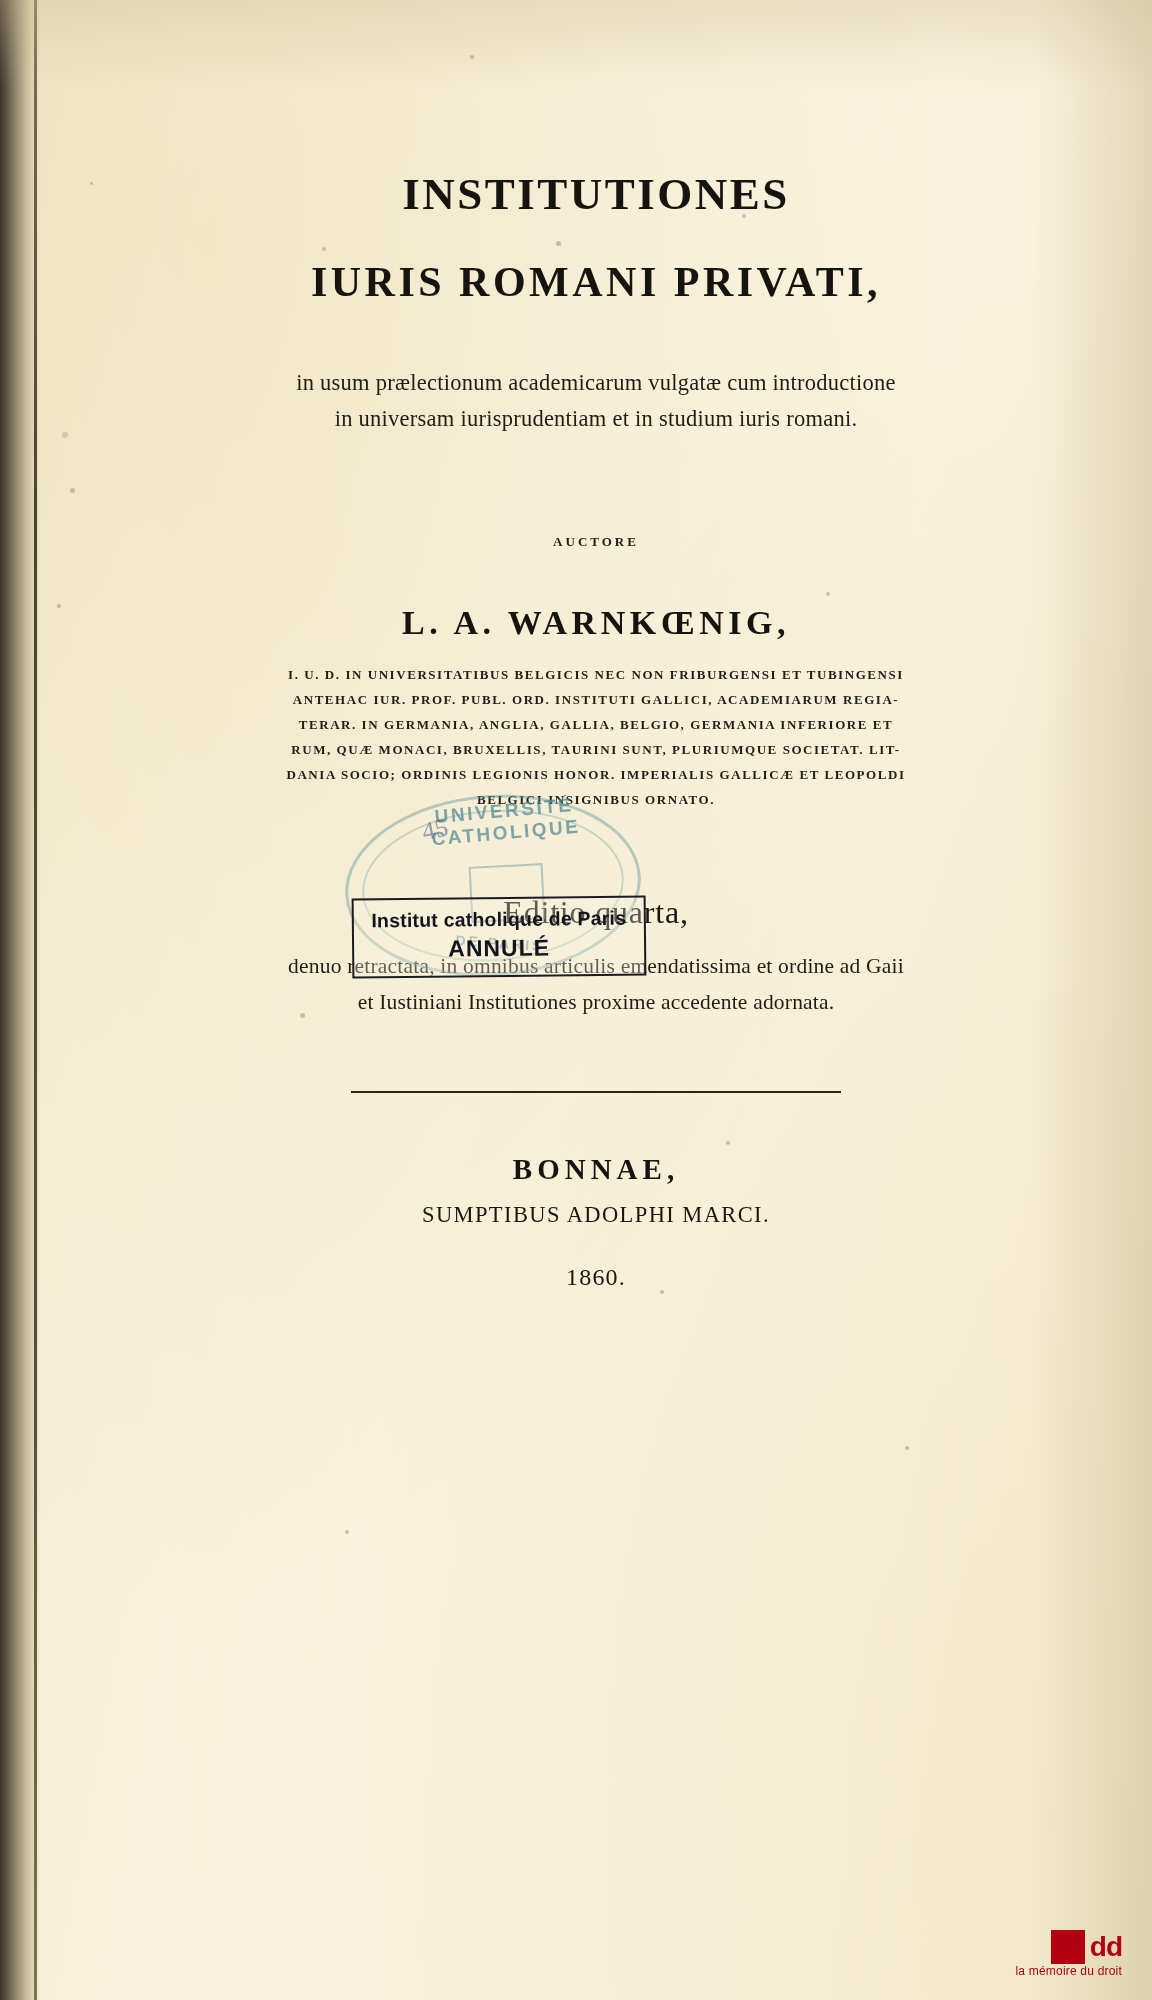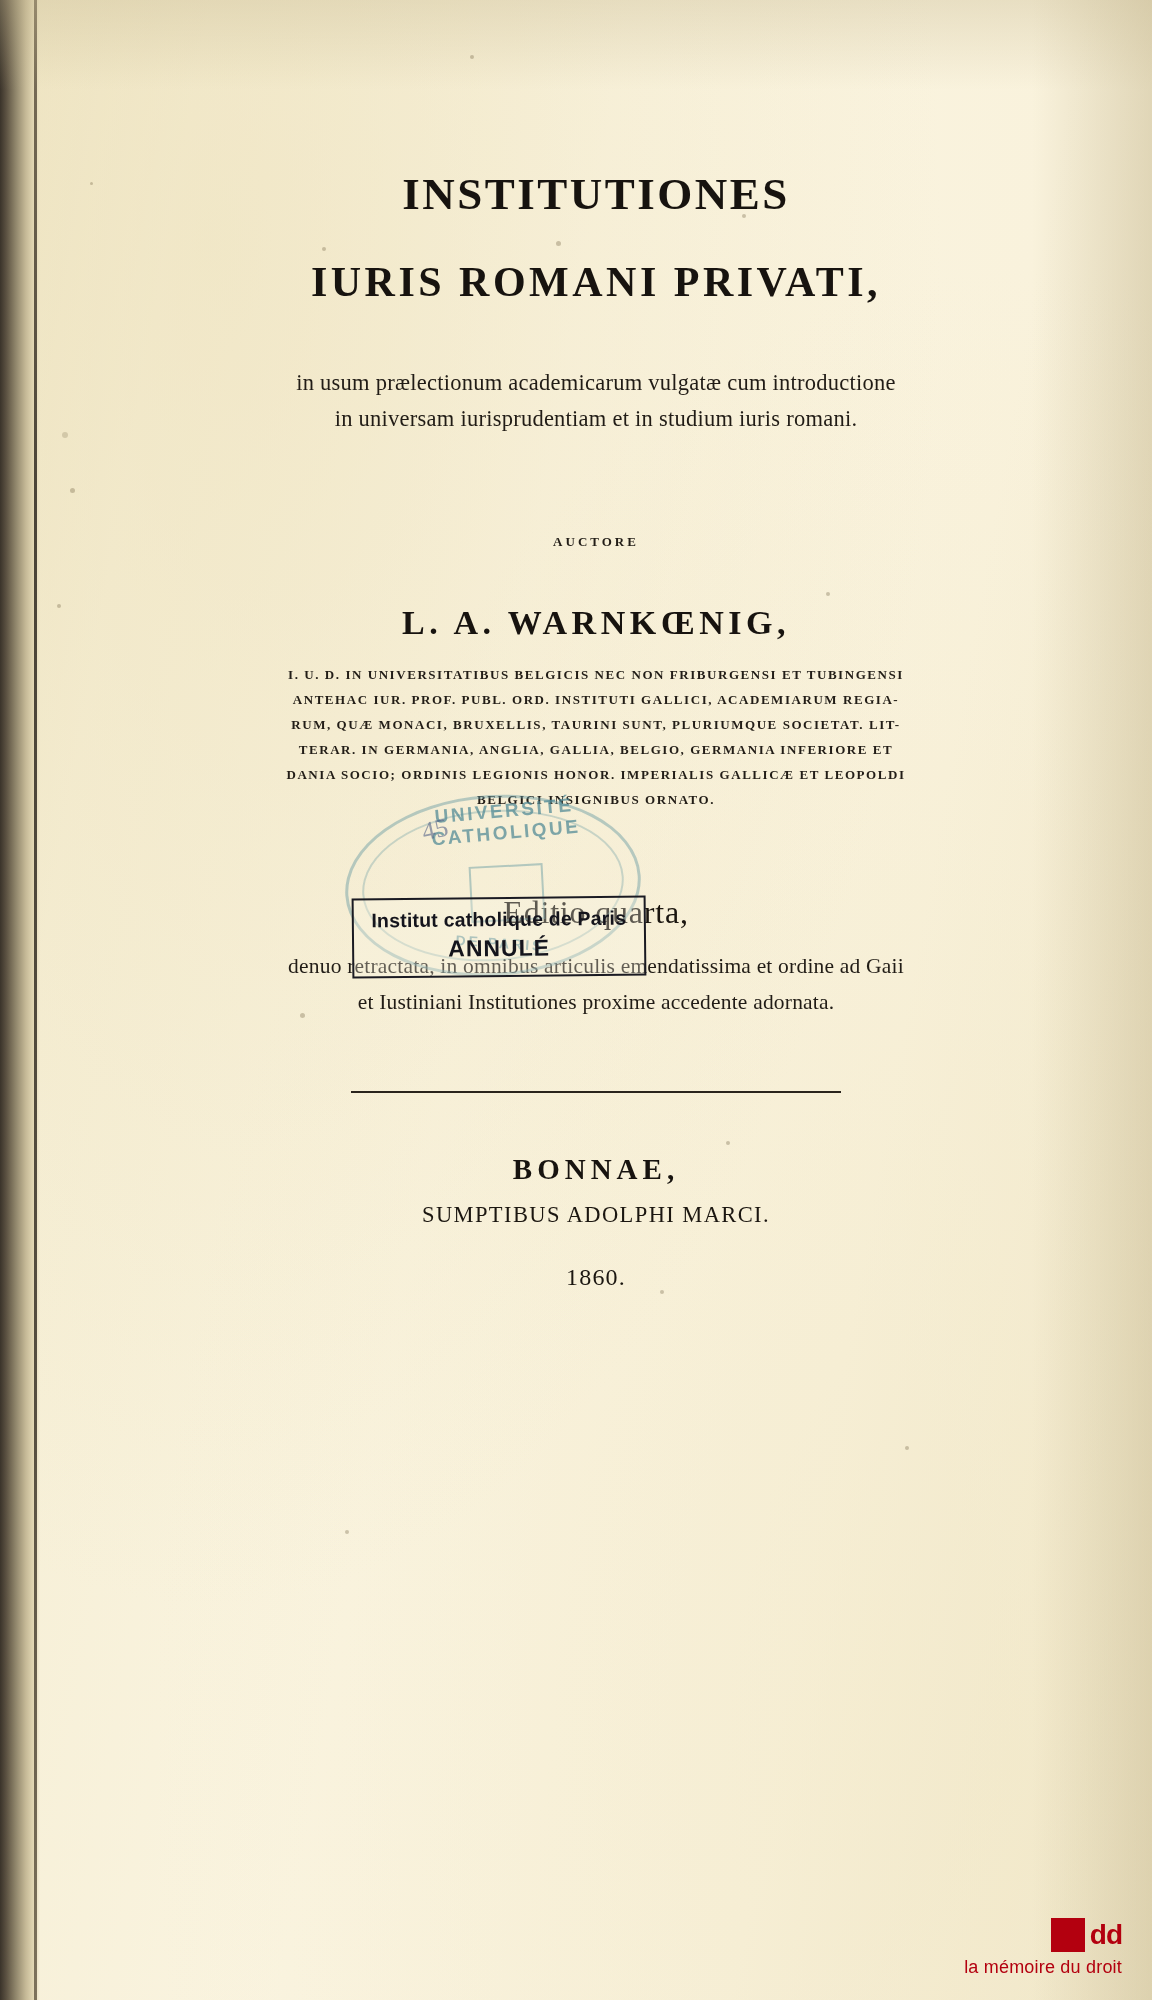--- a/index.html
+++ b/index.html
@@ -269,22 +269,21 @@
     background: #b3000f;
   }
   .mdd-letters {
     font-size: 28px;
     font-weight: 700;
     color: #b3000f;
     line-height: .85;
     letter-spacing: -1px;
   }
   .mdd-tag {
-    margin-top: 5px;
-    font-size: 18px;
+    font-size: 12px;
     color: #b3000f;
     letter-spacing: .2px;
   }
 
   
   .speck {
     position: absolute;
     border-radius: 50%;
     background: #6a5b3c;
     opacity: .32;
@@ -327,22 +326,22 @@
       <div>in universam iurisprudentiam et in studium iuris romani.</div>
     </div>
 
     <div class="auctore">AUCTORE</div>
 
     <div class="author-name">L. A. WARNKŒNIG,</div>
 
     <div class="credentials">
       <div>I. U. D. IN UNIVERSITATIBUS BELGICIS NEC NON FRIBURGENSI ET TUBINGENSI</div>
       <div>ANTEHAC IUR. PROF. PUBL. ORD. INSTITUTI GALLICI, ACADEMIARUM REGIA-</div>
+      <div>TERAR. IN GERMANIA, ANGLIA, GALLIA, BELGIO, GERMANIA INFERIORE ET</div>
       <div>RUM, QUÆ MONACI, BRUXELLIS, TAURINI SUNT, PLURIUMQUE SOCIETAT. LIT-</div>
-      <div>TERAR. IN GERMANIA, ANGLIA, GALLIA, BELGIO, GERMANIA INFERIORE ET</div>
       <div>DANIA SOCIO; ORDINIS LEGIONIS HONOR. IMPERIALIS GALLICÆ ET LEOPOLDI</div>
       <div>BELGICI INSIGNIBUS ORNATO.</div>
     </div>
 
     <div class="edition-title">Editio quarta,</div>
 
     <div class="edition-body">
       <div>denuo retractata, in omnibus articulis emendatissima et ordine ad Gaii</div>
       <div>et Iustiniani Institutiones proxime accedente adornata.</div>
     </div>

